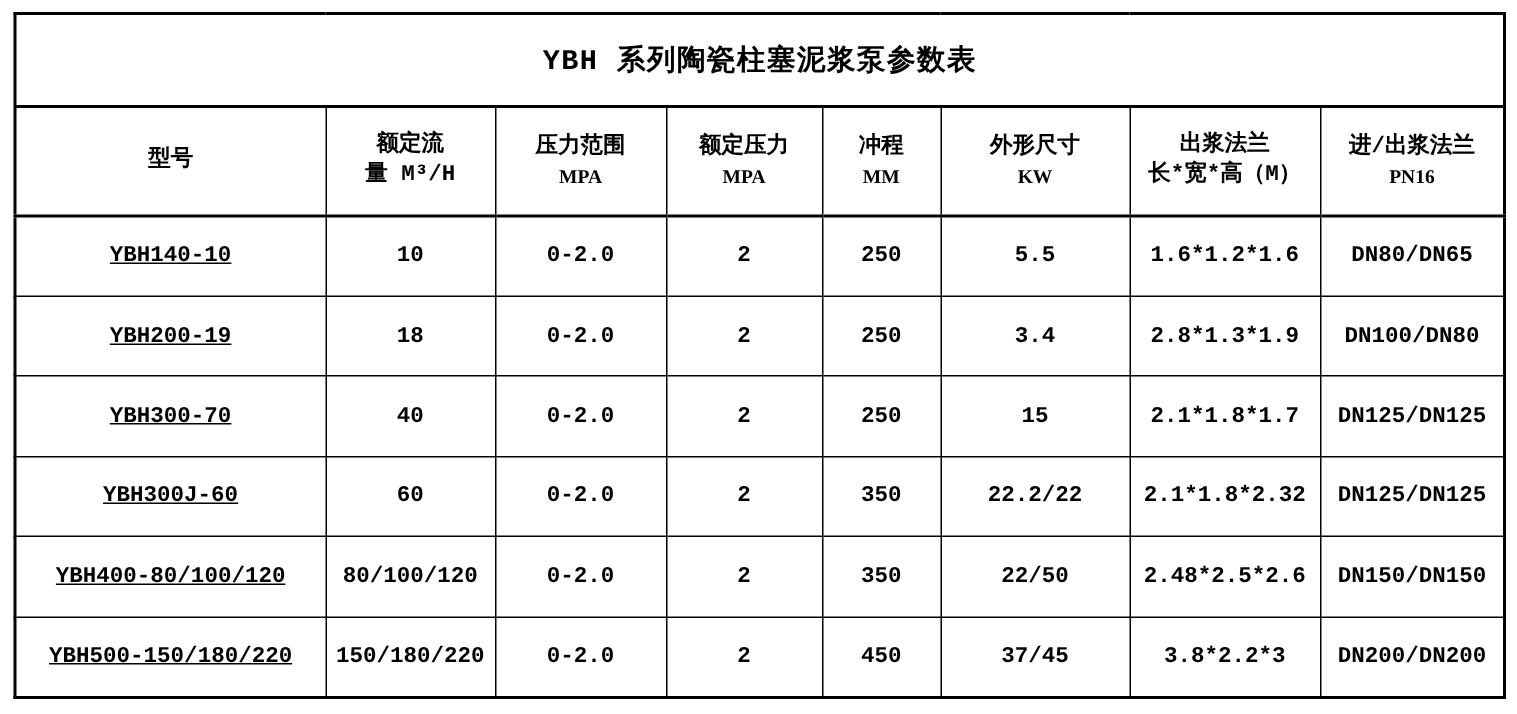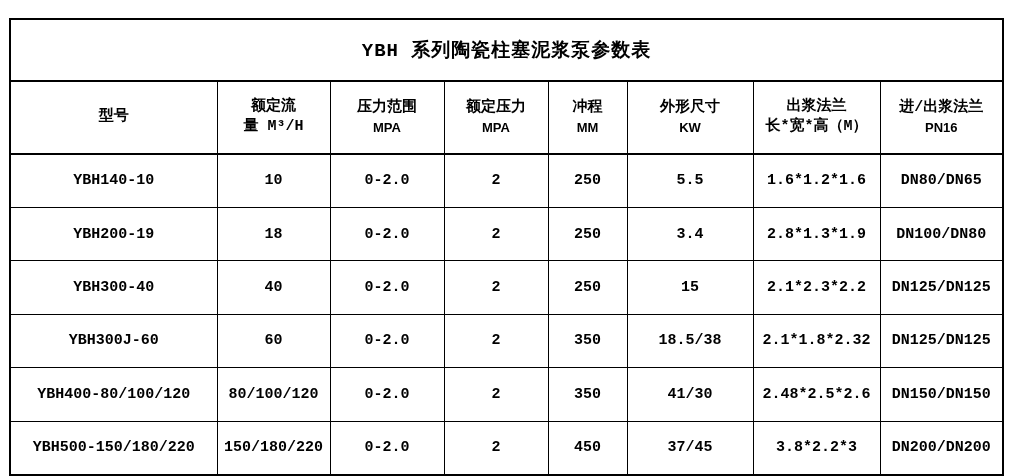--- a/index.html
+++ b/index.html
@@ -10,21 +10,21 @@
   body {
     width: 1011px;
     height: 476px;
     font-family: "Liberation Serif", "DejaVu Serif", serif;
     color: #000000;
     overflow: hidden;
   }
   .sheet {
     position: absolute;
     left: 9px;
-    top: 18px;
+    top: 8px;
     width: 993px;
     height: 458px;
     box-sizing: border-box;
   }
   table.spec {
     border-collapse: collapse;
     table-layout: fixed;
     width: 993px;
     height: 458px;
     border: 2px solid #000;
@@ -43,37 +43,38 @@
     height: 52px;
     border-bottom: 2px solid #000 !important;
   }
   .header-row td {
     height: 62px;
     font-size: 15px;
     line-height: 1.35;
     border-bottom: 2px solid #000 !important;
   }
   .header-row .sub {
-    font-family: Liberation Sans, sans-serif;
+    font-family: Liberation Serif, serif;
     font-size: 13px;
     font-weight: bold;
     display: block;
   }
   .header-row .cn {
     display: block;
   }
   tbody tr td {
     height: 45px;
     font-size: 15px;
     font-family: "Liberation Mono", "DejaVu Sans Mono", monospace;
     font-weight: bold;
   }
   tbody tr td.model {
     font-family: "Liberation Mono", "DejaVu Sans Mono", monospace;
     letter-spacing: 0px;
+    text-decoration: underline;
   }
   col.c0 { width: 207px; }
   col.c1 { width: 113px; }
   col.c2 { width: 114px; }
   col.c3 { width: 104px; }
   col.c4 { width: 79px; }
   col.c5 { width: 126px; }
   col.c6 { width: 127px; }
   col.c7 { width: 123px; }
 </style>
@@ -144,46 +145,46 @@
         <td class="model">YBH200-19</td>
         <td>18</td>
         <td>0-2.0</td>
         <td>2</td>
         <td>250</td>
         <td>3.4</td>
         <td>2.8*1.3*1.9</td>
         <td>DN100/DN80</td>
       </tr>
       <tr>
-        <td class="model">YBH300-40</td>
+        <td class="model">YBH300-70</td>
         <td>40</td>
         <td>0-2.0</td>
         <td>2</td>
         <td>250</td>
         <td>15</td>
-        <td>2.1*2.3*2.2</td>
+        <td>2.1*1.8*1.7</td>
         <td>DN125/DN125</td>
       </tr>
       <tr>
         <td class="model">YBH300J-60</td>
         <td>60</td>
         <td>0-2.0</td>
         <td>2</td>
         <td>350</td>
-        <td>18.5/38</td>
+        <td>22.2/22</td>
         <td>2.1*1.8*2.32</td>
         <td>DN125/DN125</td>
       </tr>
       <tr>
         <td class="model">YBH400-80/100/120</td>
         <td>80/100/120</td>
         <td>0-2.0</td>
         <td>2</td>
         <td>350</td>
-        <td>41/30</td>
+        <td>22/50</td>
         <td>2.48*2.5*2.6</td>
         <td>DN150/DN150</td>
       </tr>
       <tr>
         <td class="model">YBH500-150/180/220</td>
         <td>150/180/220</td>
         <td>0-2.0</td>
         <td>2</td>
         <td>450</td>
         <td>37/45</td>

